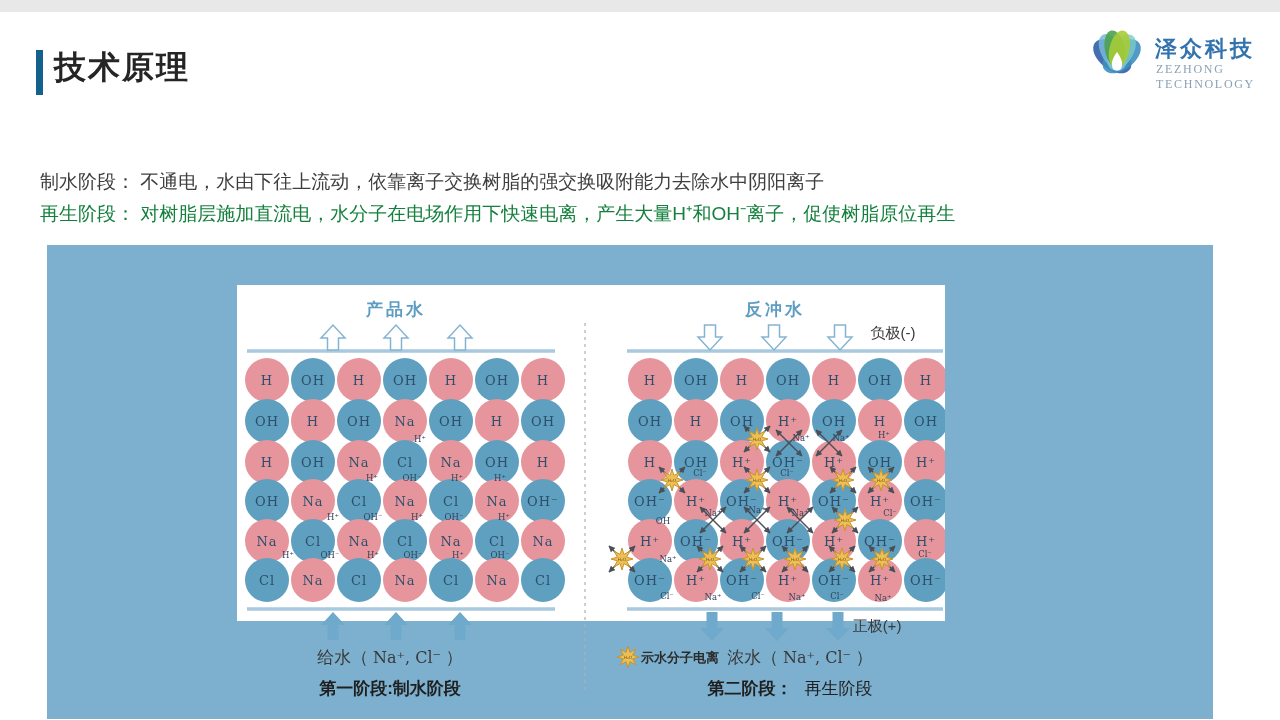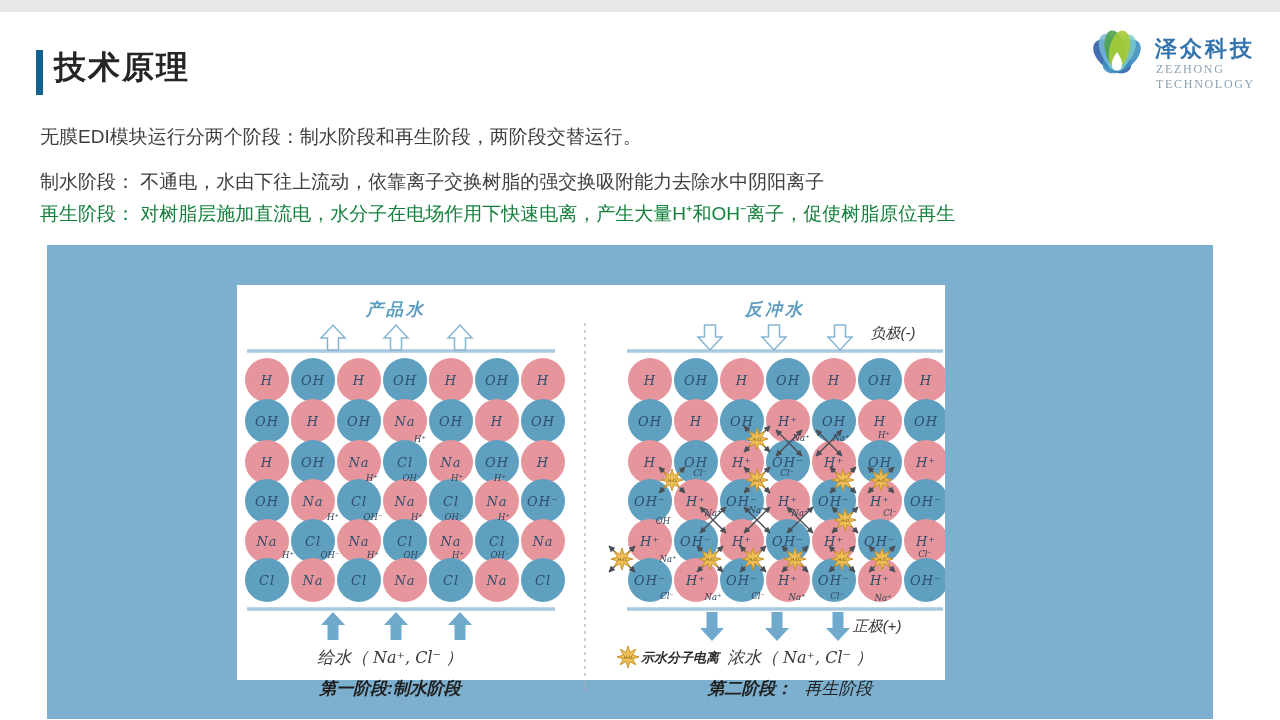--- a/index.html
+++ b/index.html
@@ -13,21 +13,21 @@
   .logo{left:1085px;top:10px;width:185px;height:66px;font-family:Liberation Serif, serif;}
   .logo-icon{position:absolute;left:0;top:2px;}
   .logo-name{position:absolute;left:70px;top:12px;font-size:22px;font-weight:700;color:#3273ae;letter-spacing:3px;}
   .logo-sub{position:absolute;left:71px;top:40px;font-size:12px;color:#8aa0b4;letter-spacing:1.7px;}
   
   .intro{left:40px;top:112px;width:1200px;font-size:19px;color:#3e3e3e;}
   .phase-line1{left:40px;top:157px;width:1200px;font-size:19px;color:#3e3e3e;}
   .phase-line2{left:40px;top:188px;width:1200px;font-size:19px;color:#15803d;}
   
   .panel{left:47px;top:233px;width:1166px;height:474px;background:#7cb0ce;}
-  .canvas{left:190px;top:40px;width:708px;height:395px;background:#ffffff;font-style:italic;}
+  .canvas{left:190px;top:40px;width:708px;height:336px;background:#ffffff;}
   .canvas svg{position:absolute;left:0;top:0;}
 </style>
 </head>
 <body>
 
 <div class="slide">
 
   <div class="abs title-bar"></div>
   <div class="abs page-title">技术原理</div>
 
@@ -40,21 +40,20 @@
         <ellipse rx="11" ry="20" cx="0" cy="-9" transform="rotate(32)" fill="#7ac9c9" opacity="0.8"></ellipse>
         <ellipse rx="10" ry="19" cx="0" cy="-11" transform="rotate(-11)" fill="#4ca24e" opacity="0.9"></ellipse>
         <ellipse rx="10" ry="19" cx="0" cy="-11" transform="rotate(13)" fill="#a6cc39" opacity="0.9"></ellipse>
         <path d="M0,-8 C5,-1 6.5,4 4,9 A5.5,5.5 0 0 1 -4,9 C-6.5,4 -5,-1 0,-8 Z" fill="#ffffff"></path>
       </g>
     </svg>
     <div class="logo-name">泽众科技</div>
     <div class="logo-sub">ZEZHONG TECHNOLOGY</div>
   </div>
 
-  <div class="abs intro">无膜EDI模块运行分两个阶段：制水阶段和再生阶段，两阶段交替运行。</div>
   <div class="abs phase-line1">制水阶段： 不通电，水由下往上流动，依靠离子交换树脂的强交换吸附能力去除水中阴阳离子</div>
   <div class="abs phase-line2">再生阶段： 对树脂层施加直流电，水分子在电场作用下快速电离，产生大量H⁺和OH⁻离子，促使树脂原位再生</div>
 
   <div class="abs panel">
     <div class="abs canvas">
       <svg id="diagram-svg" width="708" height="417" viewBox="0 0 708 417">
           <defs>
             <marker id="ah" viewBox="0 0 10 10" refX="9" refY="5" markerWidth="4.6" markerHeight="4.6" orient="auto-start-reverse">
               <path d="M0,0L10,5L0,10z" fill="#4a4f57"></path>
             </marker>

